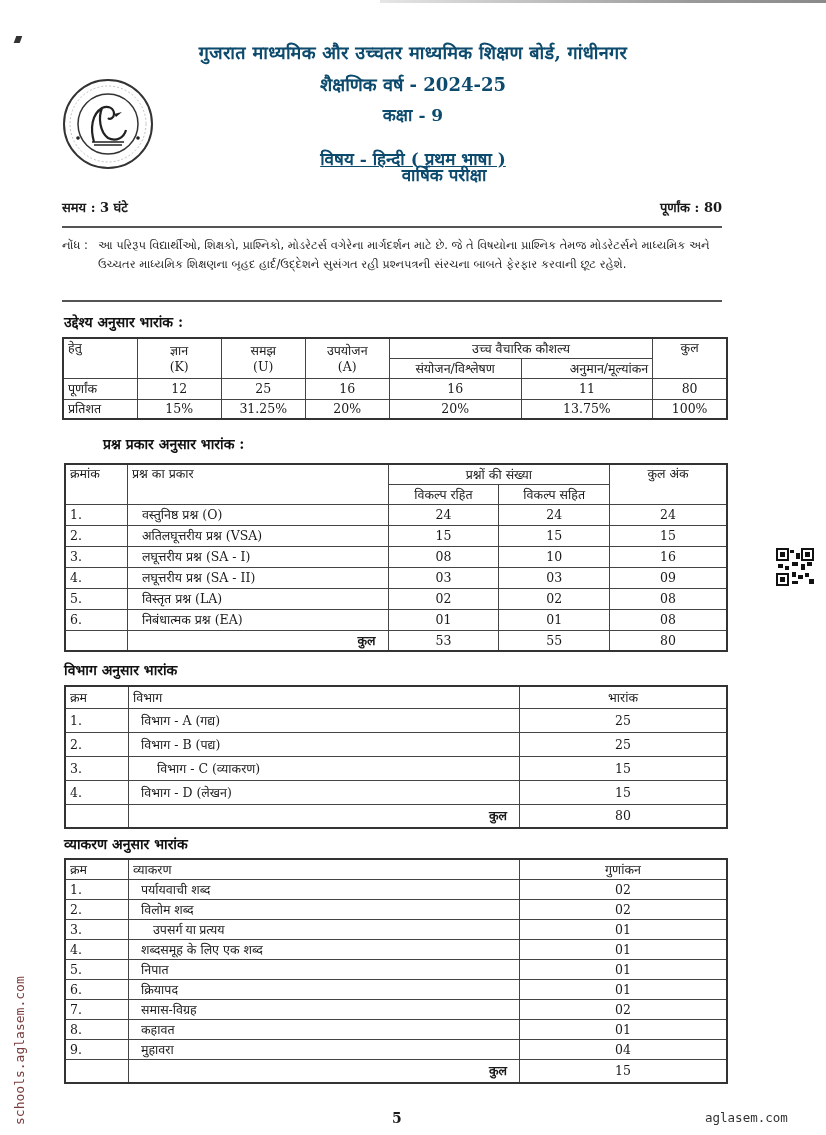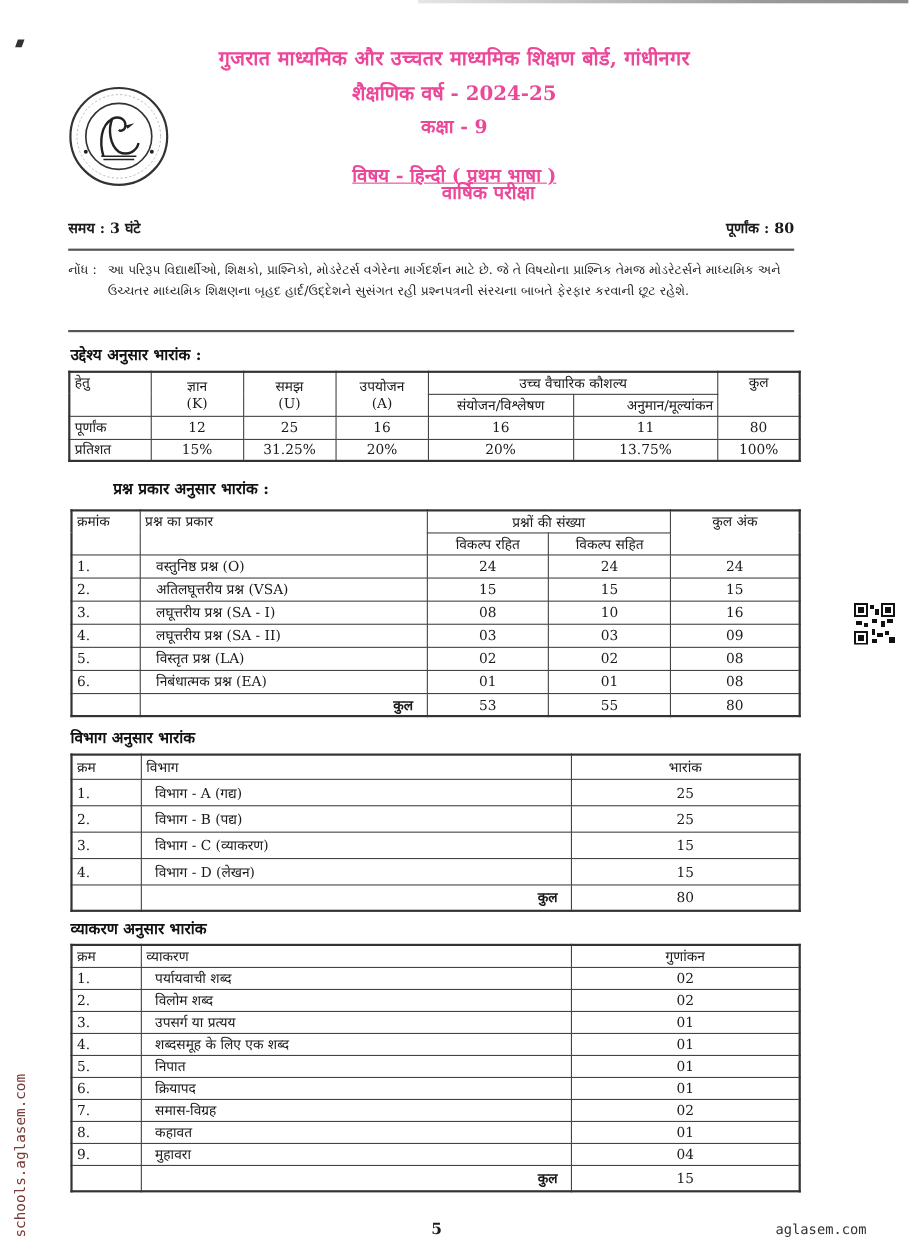--- a/index.html
+++ b/index.html
@@ -8,21 +8,21 @@
     font-family: "DejaVu Serif", serif; color: #1a1a1a;
   }
   .topbar {
     position: absolute; top: 0; left: 380px; right: 0; height: 3px;
     background: linear-gradient(to right, #e6e6e6, #9a9a9a 70%, #8a8a8a);
   }
   .speck { position: absolute; left: 15px; top: 36px; width: 6px; height: 7px; background: #333; transform: skewX(-20deg); }
   .logo {
     position: absolute; left: 62px; top: 78px; width: 92px; height: 92px;
   }
-  .hdr { position: absolute; left: 0; width: 826px; text-align: center; font-weight: bold; color: #ec4899; }
+  .hdr { position: absolute; left: 0; width: 826px; text-align: center; font-weight: bold; color: #0c4a6e; }
   .h1 { top: 40px; font-size: 18px; letter-spacing: 0.3px; }
   .h2 { top: 72px; font-size: 18px; }
   .h3 { top: 103px; font-size: 17px; }
   .h4 { top: 147px; font-size: 17px; text-decoration: underline; }
   .h5 { top: 163px; font-size: 17px; margin-left: 31px; }
   .meta-row {
     position: absolute; left: 62px; top: 198px; width: 660px; height: 22px;
     font-size: 13px; font-weight: bold;
   }
   .meta-row .l { position: absolute; left: 0; }
@@ -208,21 +208,21 @@
         <td style="padding-left:12px;">विभाग - A (गद्य)</td>
         <td class="c">25</td>
   </tr>
   <tr style="height:24px;">
     <td>2.</td>
         <td style="padding-left:12px;">विभाग - B (पद्य)</td>
         <td class="c">25</td>
   </tr>
   <tr style="height:24px;">
     <td>3.</td>
-        <td style="padding-left:12px;">विभाग - C (व्याकरण)</td>
+        <td style="padding-left:28px;">विभाग - C (व्याकरण)</td>
         <td class="c">15</td>
   </tr>
   <tr style="height:24px;">
     <td>4.</td>
         <td style="padding-left:12px;">विभाग - D (लेखन)</td>
         <td class="c">15</td>
   </tr>
   <tr style="height:24px;">
     <td></td>
         <td class="rt bold">कुल</td>
@@ -244,21 +244,21 @@
         <td style="padding-left:12px;">पर्यायवाची शब्द</td>
         <td class="c">02</td>
       </tr>
   <tr style="height:20px;">
         <td>2.</td>
         <td style="padding-left:12px;">विलोम शब्द</td>
         <td class="c">02</td>
       </tr>
   <tr style="height:20px;">
         <td>3.</td>
-        <td style="padding-left:12px;">उपसर्ग या प्रत्यय</td>
+        <td style="padding-left:24px;font-family:Liberation Serif, serif;">उपसर्ग या प्रत्यय</td>
         <td class="c">01</td>
       </tr>
   <tr style="height:20px;">
         <td>4.</td>
         <td style="padding-left:12px;">शब्दसमूह के लिए एक शब्द</td>
         <td class="c">01</td>
       </tr>
   <tr style="height:20px;">
         <td>5.</td>
         <td style="padding-left:12px;">निपात</td>

